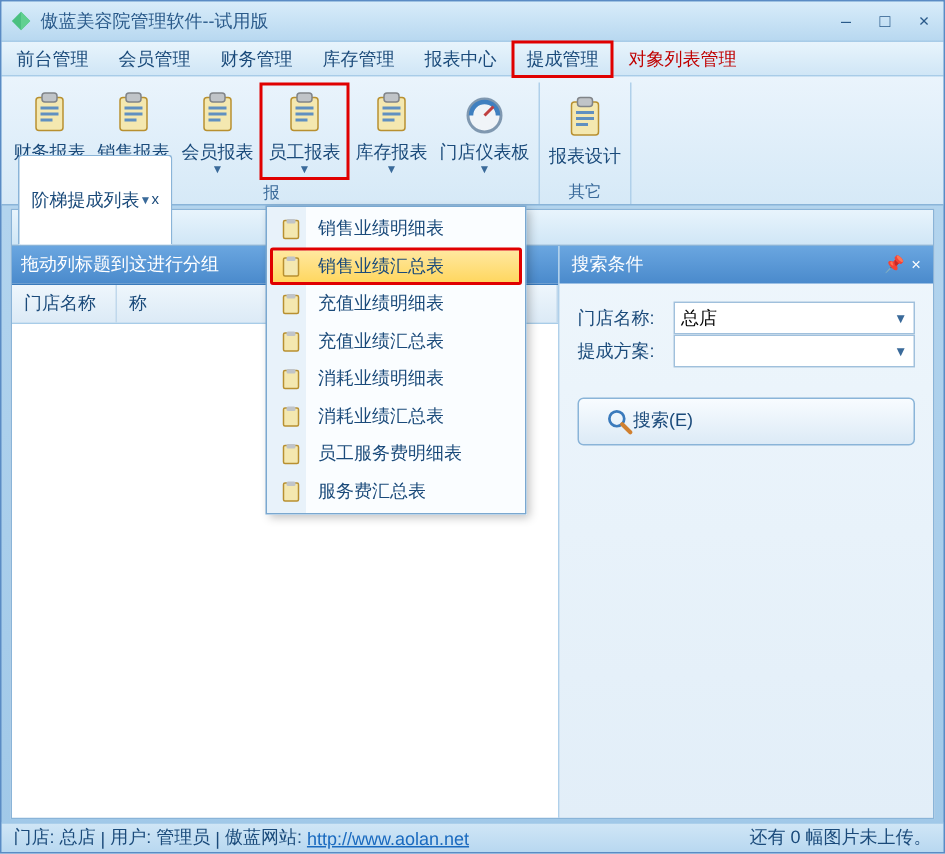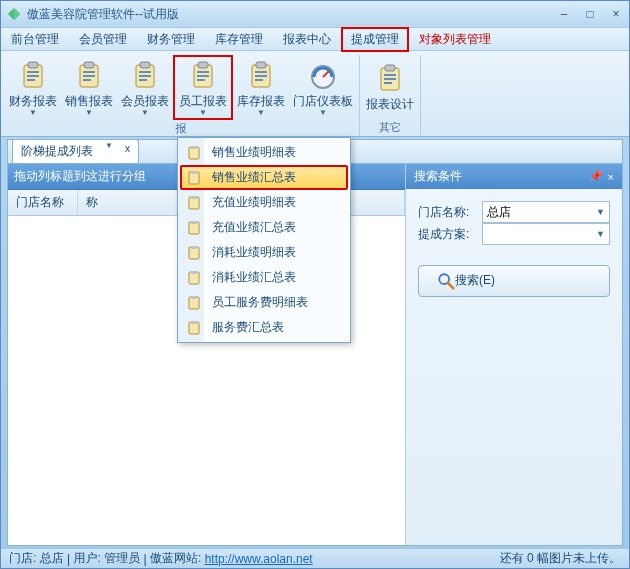--- a/index.html
+++ b/index.html
@@ -17,30 +17,30 @@
 .ribbon-group{display:flex;flex-direction:column;align-items:center;padding:0 2px;border-right:1px solid #b0d0ea}
 .ribbon-btns{display:flex;flex:1}
 .ribbon-btn{display:flex;flex-direction:column;align-items:center;justify-content:center;padding:2px 4px;cursor:pointer;min-width:50px}
 .ribbon-btn.hl{border:2px solid #e00000}
 .ribbon-btn svg{width:32px;height:32px}
 .ribbon-label{color:#1a4a7a;margin-top:2px;white-space:nowrap}
 .group-label{color:#3a6a9a;font-size:11px;padding:1px 0}
 .arrow-down{font-size:8px;line-height:6px;color:#3a6a9a}
 .content{position:absolute;top:138px;left:6px;right:6px;bottom:22px;background:#fff;border:1px solid #8ab4d8;display:flex;flex-direction:column}
 .tab-strip{height:24px;background:linear-gradient(#e8f4fc,#d0e6f6);display:flex;align-items:flex-end;padding-left:4px;border-bottom:1px solid #8ab4d8}
-.tab{background:#fff;border:1px solid #8ab4d8;border-bottom:none;padding:3px 8px;color:#1a4a7a;border-radius:3px 3px 0 0;display:flex;gap:12px}
+.tab{background:#fff;border:1px solid #8ab4d8;border-bottom:none;padding:21px 8px;color:#1a4a7a;border-radius:3px 3px 0 0;display:flex;align-items:center;gap:0}
 .tab .x{font-size:10px}
 .content-body{flex:1;display:flex}
 .grid-area{flex:1;display:flex;flex-direction:column}
 .group-hdr{background:#4a8acc;background:linear-gradient(#6aa6e0,#4a8acc);color:#fff;padding:4px 6px;border-bottom:1px solid #3a7abc}
 .col-hdrs{display:flex;background:linear-gradient(#eef6fc,#dceaf6);border-bottom:1px solid #a8cce8}
 .col-hdr{padding:4px 8px;border-right:1px solid #c0d8ec;color:#1a4a7a;min-width:70px}
 .col-hdr.wide{flex:1}
 .grid-body{flex:1;background:#fff}
-.side-panel{width:217px;background:linear-gradient(#eef6fc,#e2eef8);border-left:1px solid #b0d0ea;display:flex;flex-direction:column}
+.side-panel{width:250px;background:linear-gradient(#eef6fc,#e2eef8);border-left:1px solid #b0d0ea;display:flex;flex-direction:column}
 .panel-hdr{background:linear-gradient(#6aa6e0,#4a8acc);color:#fff;padding:4px 8px;display:flex;align-items:center;gap:4px}
 .panel-hdr .sp{flex:1}
 .pin,.px{font-size:11px;cursor:pointer}
 .panel-body{flex:1;padding:12px}
 .frow{display:flex;align-items:center;}
 .flabel{width:64px;color:#1a4a7a}
 .finput{flex:1;height:22px;border:1px solid #a0c0dc;background:#fff;padding:2px 4px;display:flex;align-items:center;justify-content:space-between}
 .dd{font-size:9px;color:#3a6a9a}
 .search-btn{display:flex;align-items:flex-start;gap:0;margin:20px auto 0;padding:6px 18px;background:linear-gradient(#f8fcff,#dceaf6);border:1px solid #8ab4d8;border-radius:4px;color:#1a4a7a;cursor:pointer}
 .search-btn svg{width:18px;height:18px}

